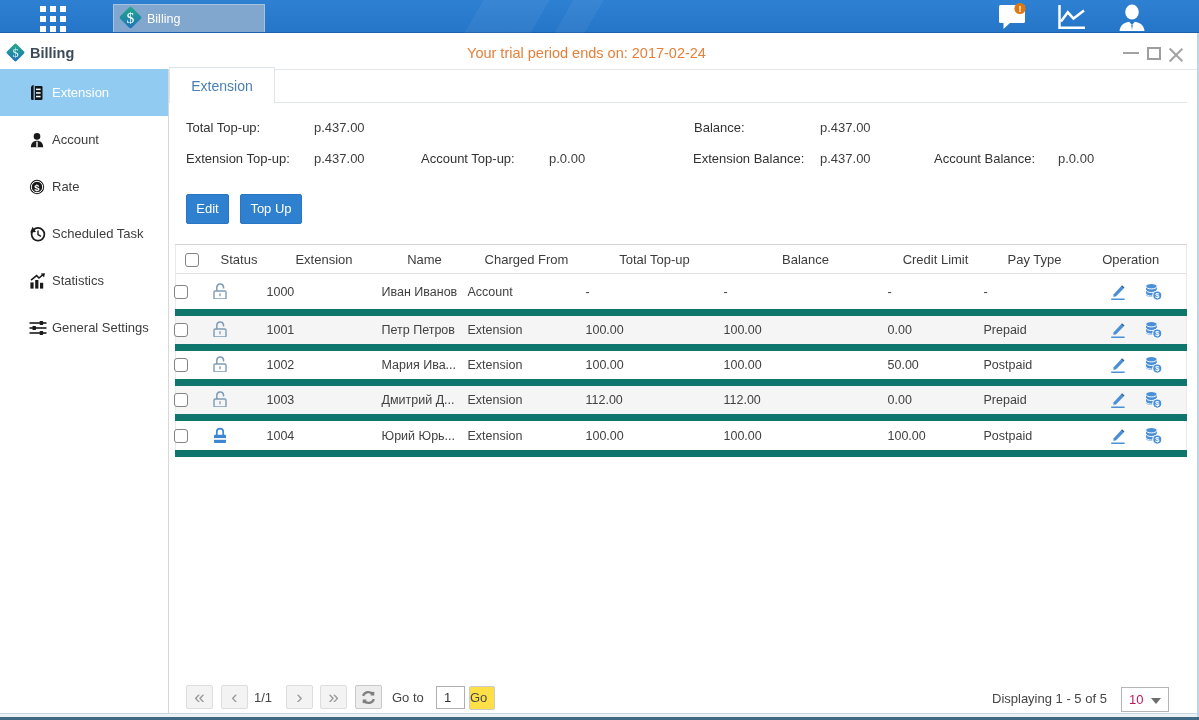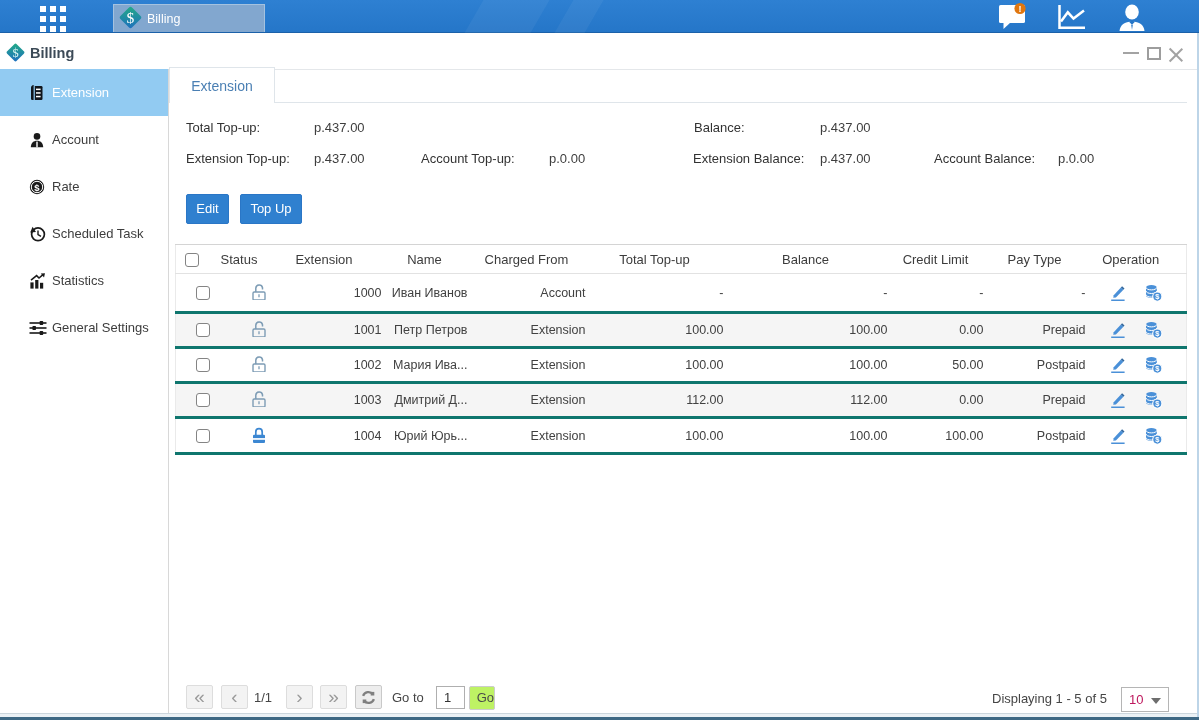--- a/index.html
+++ b/index.html
@@ -32,31 +32,31 @@
 
 #content{position:absolute;left:170px;top:70px;width:1029px;height:643px;background:#fff}
 #tab1{position:absolute;left:-1px;top:-3px;width:106px;height:36px;background:#fff;border:1px solid #dfe5ea;border-bottom:none;text-align:center;line-height:36px;font-size:14px;color:#4a7fb3}
 #tabline{position:absolute;left:105px;top:32px;width:912px;height:1px;background:#dfe5ea}
 .sumlbl{position:absolute;font-size:13px;font-weight:normal;color:#323232;line-height:16px}
 .sumval{position:absolute;font-size:13px;color:#3e3e3e;line-height:16px}
 .btn{position:absolute;height:30px;background:#2f80cf;border:1px solid #2a76c6;border-radius:2px;color:#fff;font-size:13px;text-align:center;line-height:28px}
 
 #tbl{position:absolute;left:5px;top:174px;border-collapse:collapse;table-layout:fixed;border-left:1px solid #eaeaea;border-right:1px solid #eaeaea}
 #tbl th{height:29px;font-size:13px;font-weight:normal;color:#3c3c3c;border-top:1px solid #d4d4d4;border-bottom:1px solid #e2e2e2;text-align:center}
-#tbl td{height:35px;font-size:12.5px;color:#414141;text-align:right;border-bottom:3px solid #0f766e}
+#tbl td{height:35px;font-size:12.5px;color:#414141;text-align:left;border-bottom:7px solid #0f766e}
 #tbl tr.alt td{background:#f5f5f5}
 #tbl tr.r1 td{height:39px}
 #tbl tbody tr:last-child td{height:36px}
 .cb{display:inline-block;width:14px;height:14px;border:1px solid #848484;border-radius:3px;background:#fff;vertical-align:middle;position:relative;left:-2px}
 .ops{display:flex;justify-content:center;align-items:center;gap:17px}
 
 .pbtn{position:absolute;top:615px;width:27px;height:24px;background:#f3f3f3;border:1px solid #ddd;border-radius:2px;color:#9a9a9a;text-align:center;font-size:19px;line-height:21px}
 .ptxt{position:absolute;top:620px;font-size:13px;color:#454545;line-height:15px}
 #goin{position:absolute;left:266px;top:616px;width:29px;height:23px;border:1px solid #afafaf;font-size:13px;color:#333;padding-left:7px;line-height:21px;background:#fff}
-#gobtn{position:absolute;left:299px;top:616px;width:26px;height:24px;background:#bef264;border:1px solid #ccc;border-radius:2px;font-size:13px;color:#4a4a4a;text-align:right;line-height:22px}
+#gobtn{position:absolute;left:299px;top:616px;width:26px;height:24px;background:#fde047;border:1px solid #ccc;border-radius:2px;font-size:13px;color:#4a4a4a;text-align:left;line-height:22px}
 #pgsel{position:absolute;left:951px;top:617px;width:48px;height:25px;border:1px solid #b5b5b5;background:#fff;font-size:13px;color:#be185d;line-height:23px;padding-left:7px}
 #pgsel .tri{position:absolute;right:7px;top:10px;width:0;height:0;border-left:5.5px solid transparent;border-right:5.5px solid transparent;border-top:6px solid #6d6d6d}
 
 #botline{position:absolute;left:0;top:713px;width:1199px;height:1px;background:#ccd6dd}
 #botstrip{position:absolute;left:0;top:714px;width:1199px;height:3px;background:#ebf1f5}
 #botbar{position:absolute;left:0;top:717px;width:1199px;height:3px;background:#3e6884}
 #rborder{position:absolute;left:1197px;top:33px;width:2px;height:684px;background:#bdd5e8}
 </style>
 </head>
 <body>
@@ -111,20 +111,21 @@
       <path d="M13.2 21.8 L14 27 L14.8 21.8 Z" fill="#2576c8"></path>
     </svg>
   </div>
 
   <div id="titlebar">
     <svg class="dia" width="19" height="19" viewBox="0 0 20 20">
       <rect x="2.9" y="2.9" width="14.2" height="14.2" rx="1.8" transform="rotate(45 10 10)" fill="url(#g1)"></rect>
       <text x="10" y="14.4" font-size="13" fill="#d9f4f2" text-anchor="middle" font-family="Liberation Serif">$</text>
     </svg>
     <span class="billing">Billing</span>
+    <div id="trial">Your trial period ends on: 2017-02-24</div>
     <div id="winmin"></div>
     <div id="winmax"></div>
     <div id="winclose"></div>
   </div>
 
   <div id="sidebar">
     <div class="mitem sel">
       <svg width="16" height="16" viewBox="0 0 16 16">
           <rect x="2" y="1" width="11.5" height="14" rx="1.2" fill="#10161c"></rect>
           <rect x="4.6" y="1" width="1.2" height="14" fill="#8fc9f0"></rect>

